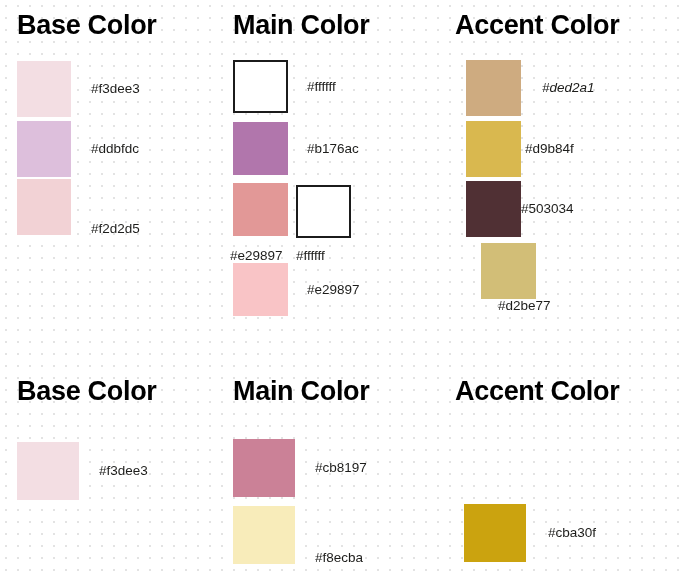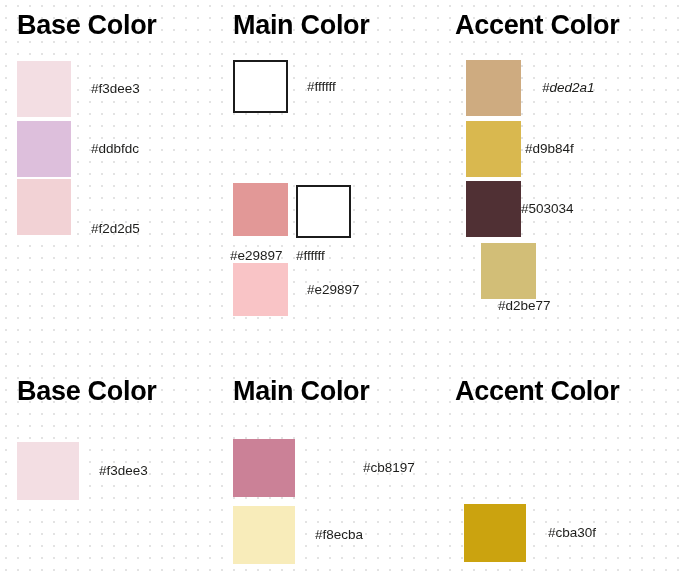--- a/index.html
+++ b/index.html
@@ -120,22 +120,22 @@
   .accent-top .r3 .hexlabel { }
   .accent-top .r4 .hexlabel { margin-left: 32px; }
 
   
   .base-bot .chip { width: 62px; height: 58px; }
   .base-bot .r1 { left: 17px; top: 92px; }
   .base-bot .hexlabel { margin-left: 20px; }
 
   
   .main-bot .chip { width: 62px; height: 58px; }
-  .main-bot .r1 { left: 13px; top: 89px; gap: 48px; }
-  .main-bot .r2 { left: 13px; top: 156px; }
+  .main-bot .r1 { left: 13px; top: 89px; }
+  .main-bot .r2 { left: 13px; top: 156px; align-items: flex-end; }
   .main-bot .hexlabel { margin-left: 20px; }
 
   
   .accent-bot .chip { width: 62px; height: 58px; }
   .accent-bot .r1 { left: 22px; top: 86px; }
   .accent-bot .r2 { left: 22px; top: 154px; }
   .accent-bot .hexlabel { margin-left: 22px; }
 </style>
 </head>
 <body>
@@ -164,20 +164,24 @@
     </div>
 
     <div class="column col-main main-top">
       <div class="heading">Main Color</div>
 
       <div class="swatch-row r1">
         <div class="chip outlined" style="background:#ffffff"></div>
         <span class="hexlabel">#ffffff</span>
       </div>
 
+      <div class="swatch-row r2">
+        <div class="chip" style="background:#b176ac"></div>
+        <span class="hexlabel">#b176ac</span>
+      </div>
 
       <div class="swatch-row r3">
         <div class="chip" style="background:#e29897"></div>
       </div>
 
       <div class="swatch-row r3b">
         <div class="chip outlined" style="background:#ffffff"></div>
       </div>
 
       <span class="undercap a">#e29897</span>

